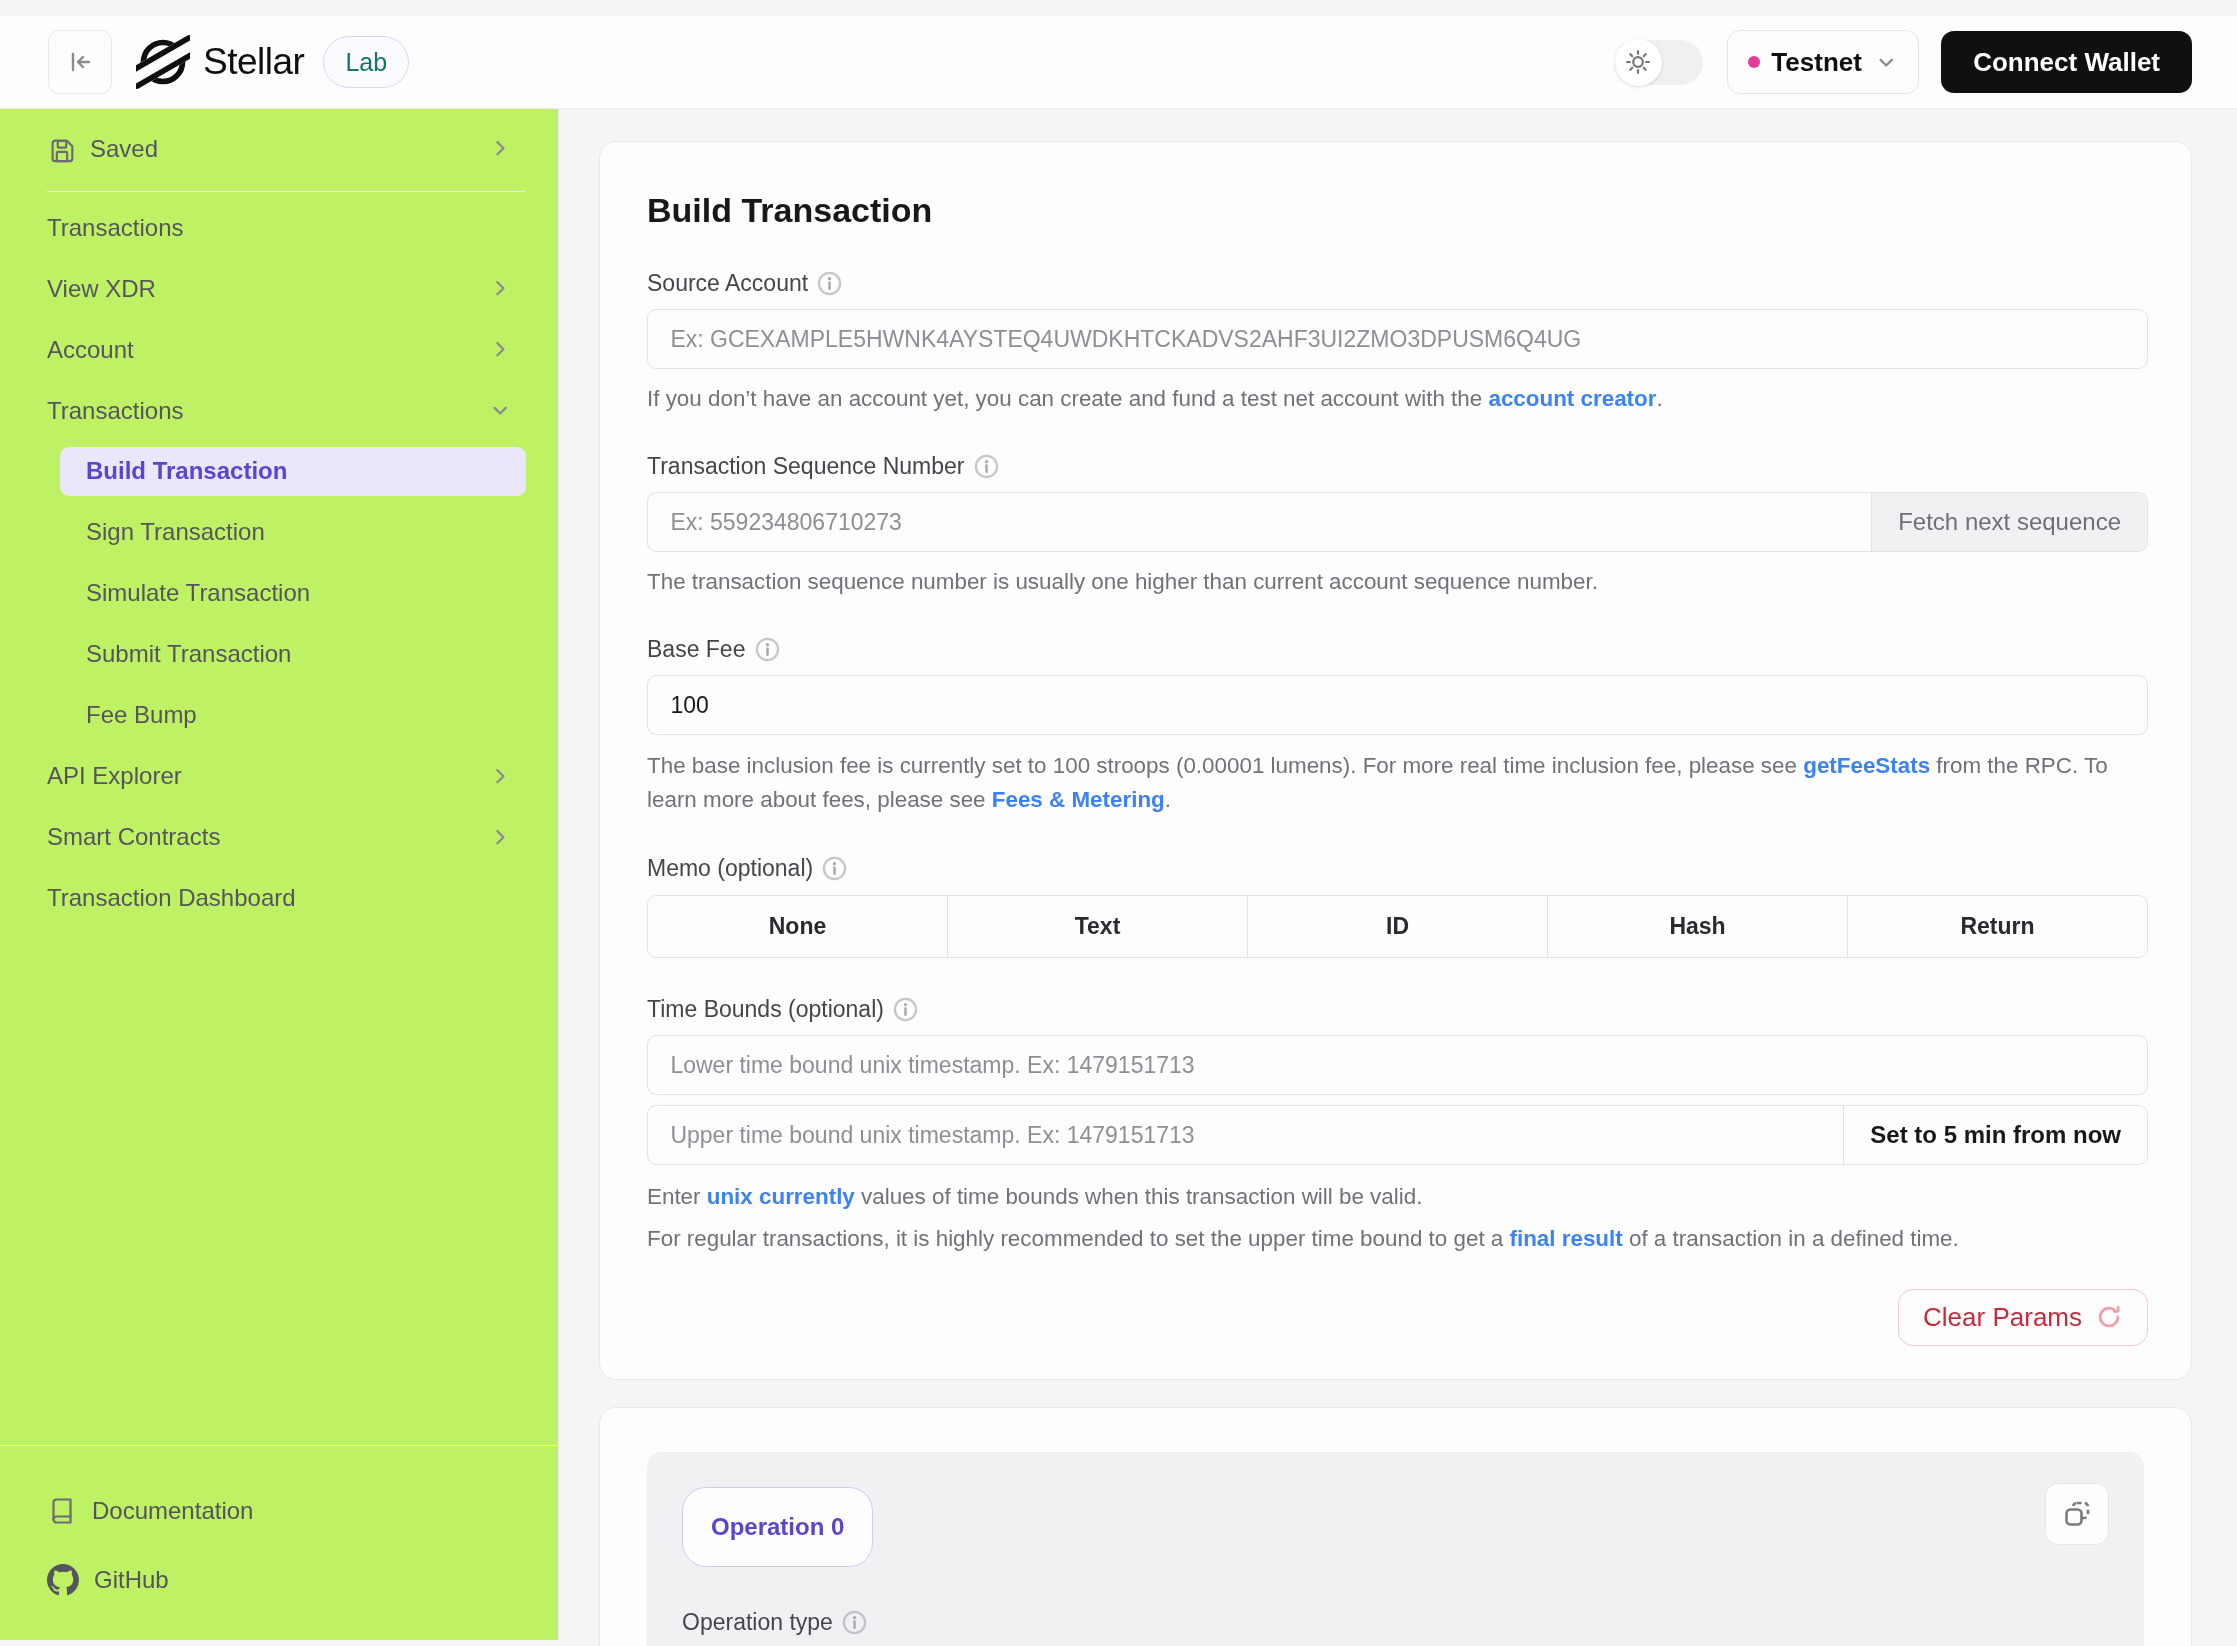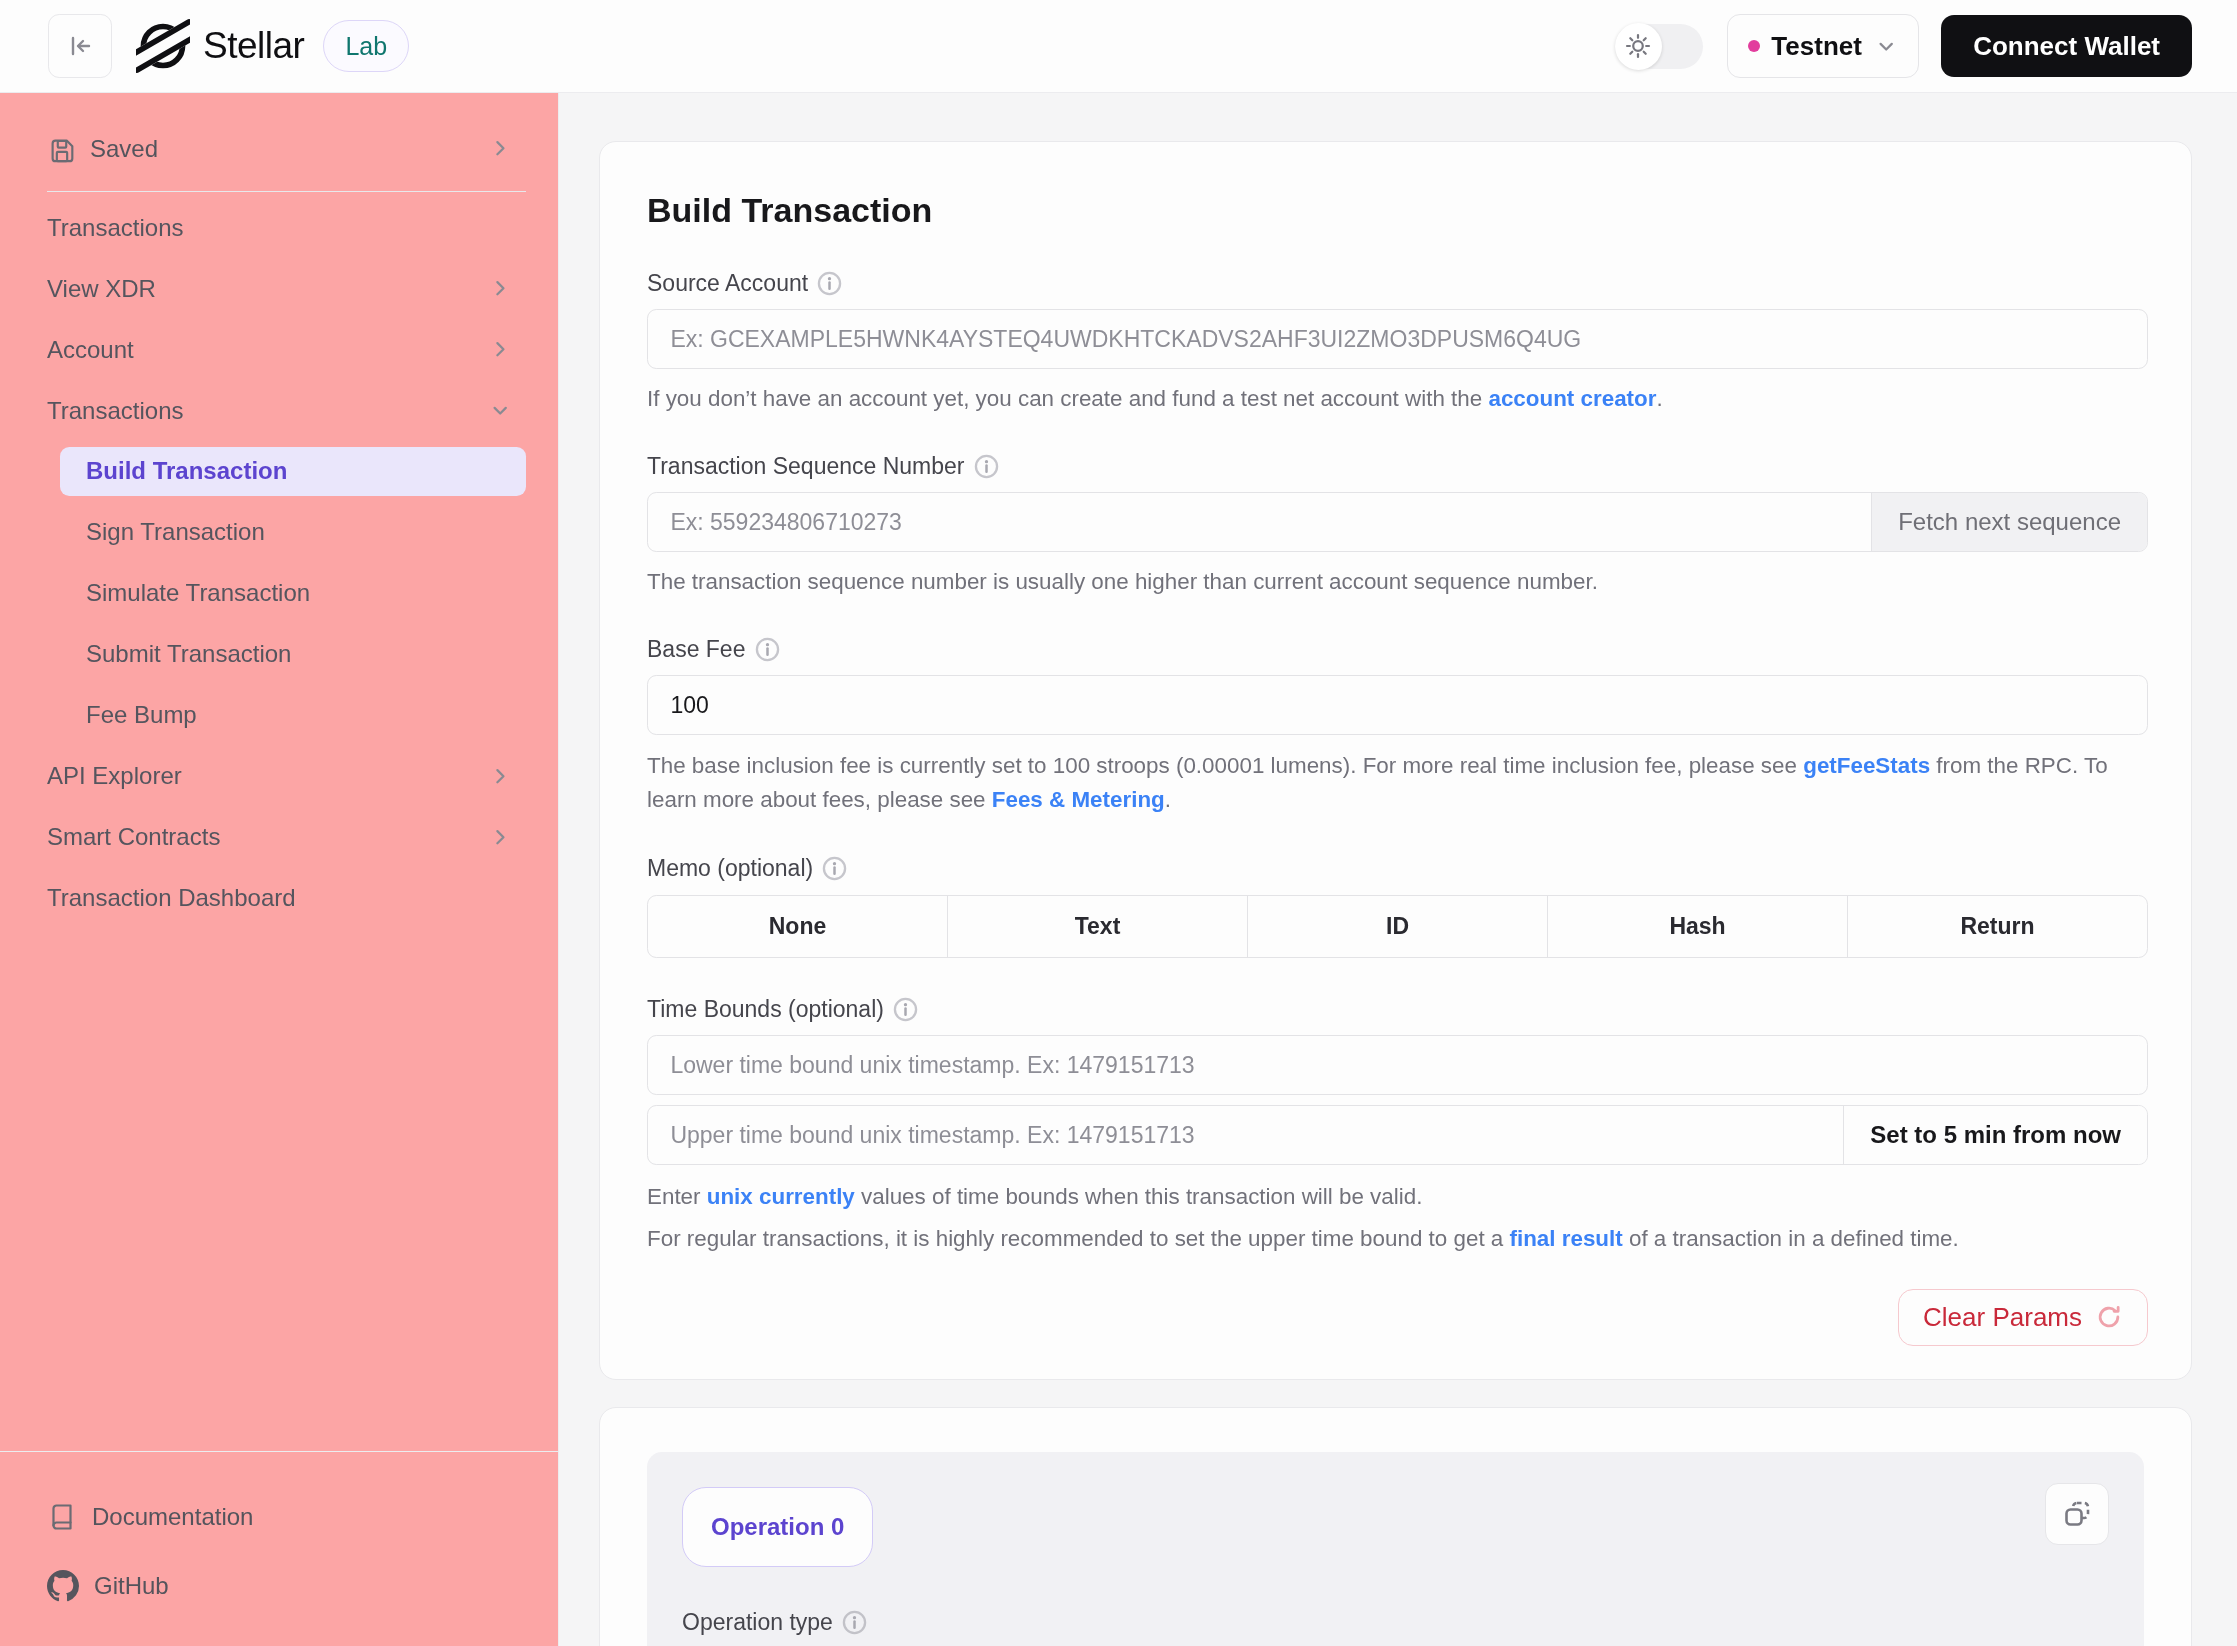--- a/index.html
+++ b/index.html
@@ -6,21 +6,21 @@
   body{
     width:2237px;height:1646px;overflow:hidden;position:relative;
     background:#f5f5f6;
     font-family:"Liberation Sans","DejaVu Sans",sans-serif;
     -webkit-font-smoothing:antialiased;
   }
   svg{display:block;}
 
   
   .header{
-    position:absolute;top:0;left:0;right:0;height:93px;background:#fdfdfd;
+    position:absolute;top:16px;left:0;right:0;height:93px;background:#fdfdfd;
     border-bottom:1.9px solid #ececef;box-sizing:border-box;
     display:flex;align-items:center;justify-content:space-between;
     padding:0 45px 0 48px;z-index:5;
   }
   .h-left{display:flex;align-items:center;}
   .collapse-btn{
     width:62px;height:62px;border:1.9px solid #e8e8eb;border-radius:11.2px;background:#fdfdfd;
     display:flex;align-items:center;justify-content:center;cursor:pointer;
   }
   .logo-glyph{margin-left:24px;}
@@ -43,21 +43,21 @@
   }
   .network-dot{width:12px;height:12px;border-radius:50%;background:#e23d9d;}
   .network-label{margin:0 13px 0 11.2px;font-size:26px;font-weight:700;color:#101013;}
   .connect-btn{
     margin-left:22.4px;height:62px;border-radius:13px;background:#101013;color:#fff;border:none;
     font-size:26px;font-weight:700;padding:0 32px;font-family:inherit;cursor:pointer;
   }
 
   
   .sidebar{
-    position:absolute;top:93px;left:0;bottom:0;width:559px;background:#fca5a5;
+    position:absolute;top:93px;left:0;bottom:6px;width:559px;background:#bef264;
     border-right:1.9px solid #ececef;box-sizing:border-box;
     display:flex;flex-direction:column;justify-content:space-between;z-index:4;gap:17px;
   }
   .side-top{padding:34px 32px 0 47px;}
   .saved-row{height:43px;display:flex;align-items:center;cursor:pointer;}
   .saved-row .txt{margin-left:13px;font-size:24px;color:#54545c;}
   .spacer{flex:1;}
   .side-divider{border:none;border-top:1.9px solid #e8e8eb;margin:20.5px 0 5.6px 0;}
   .nav-item,.nav-sub{
     height:61px;display:flex;align-items:center;font-size:24px;color:#55555e;cursor:pointer;

